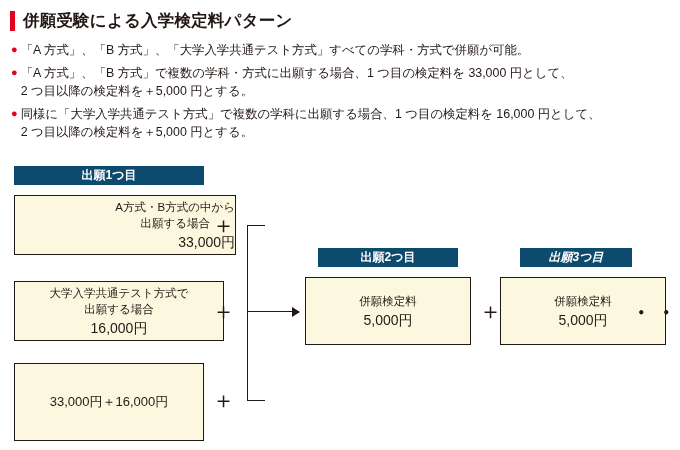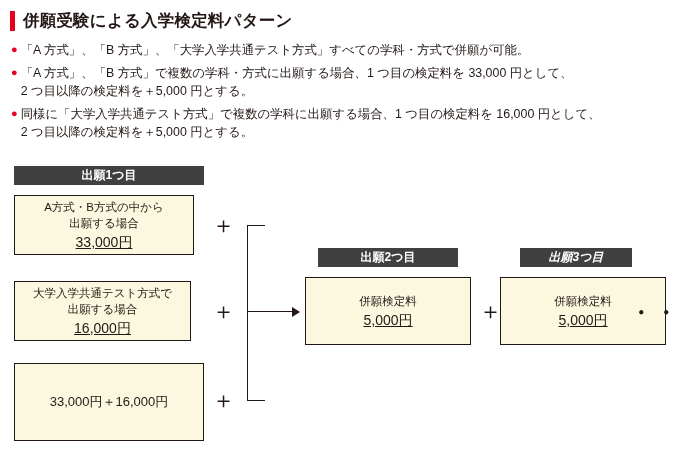--- a/index.html
+++ b/index.html
@@ -67,21 +67,21 @@
   .diagram {
     position: absolute;
     left: 0;
     top: 160px;
     width: 680px;
     height: 290px;
   }
 
   .red-label {
     position: absolute;
-    background: #404040;
+    background: #0c4a6e;
     color: #ffffff;
     font-size: 12px;
     font-weight: bold;
     text-align: center;
     line-height: 19px;
     height: 19px;
   }
 
   .box {
     position: absolute;
@@ -93,21 +93,20 @@
     align-items: center;
     justify-content: center;
     text-align: center;
     font-size: 11.5px;
     line-height: 16px;
   }
   .box .amount {
     font-size: 14px;
     line-height: 20px;
     margin-top: 1px;
-    text-decoration: underline;
   }
   .box .small {
     font-size: 11px;
     line-height: 15px;
   }
   .box .amount-sm {
     font-size: 13px;
     line-height: 18px;
   }
 
@@ -163,27 +162,27 @@
     <span class="dot">●</span>
     <span class="bullet-text">同様に「大学入学共通テスト方式」で複数の学科に出願する場合、1 つ目の検定料を 16,000 円として、
 2 つ目以降の検定料を＋5,000 円とする。</span>
   </div>
 </div>
 
 <div class="diagram">
 
   <div class="red-label" style="left:14px; top:6px; width:190px;">出願1つ目</div>
 
-  <div class="box" style="left:14px; top:35px; width:180px; height:60px;">
+  <div class="box" style="left:14px; top:35px; width:222px; height:60px;align-items:flex-end;">
     <div style="white-space:pre-line;">A方式・B方式の中から
 出願する場合</div>
     <div class="amount">33,000円</div>
   </div>
 
-  <div class="box" style="left:14px; top:121px; width:177px; height:60px;">
+  <div class="box" style="left:14px; top:121px; width:210px; height:60px;">
     <div style="white-space:pre-line;">大学入学共通テスト方式で
 出願する場合</div>
     <div class="amount">16,000円</div>
   </div>
 
   <div class="box" style="left:14px; top:203px; width:190px; height:78px;">
     <div class="amount-sm">33,000円＋16,000円</div>
   </div>
 
   <div class="plus" style="left:212px; top:54px;">＋</div>

